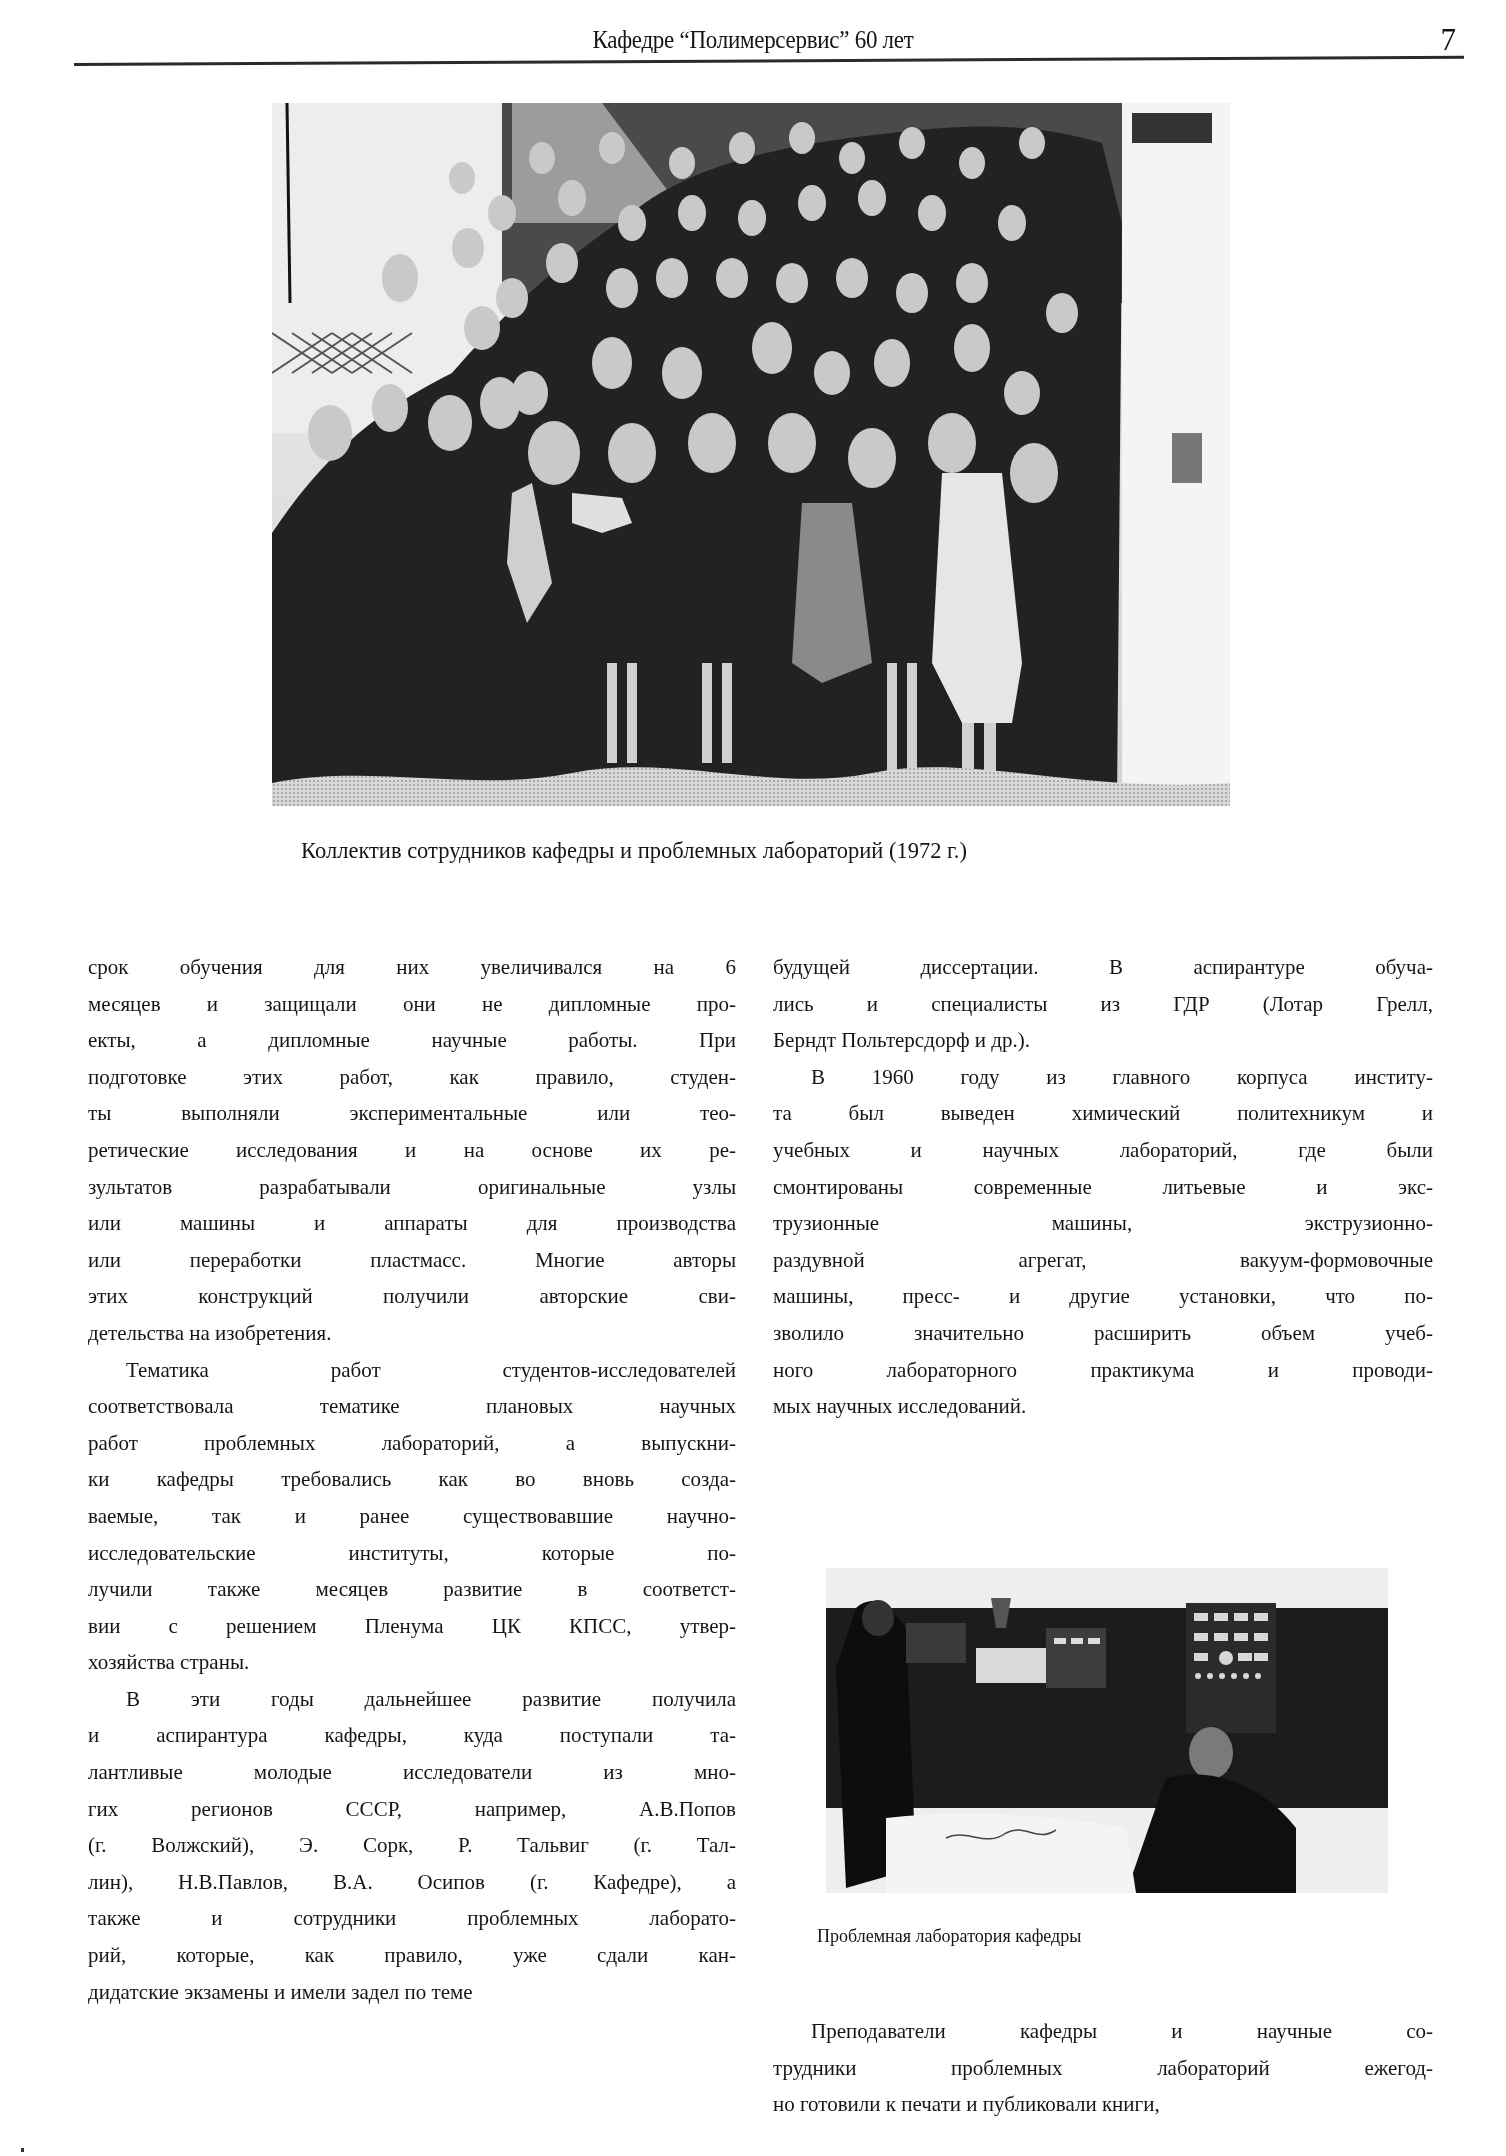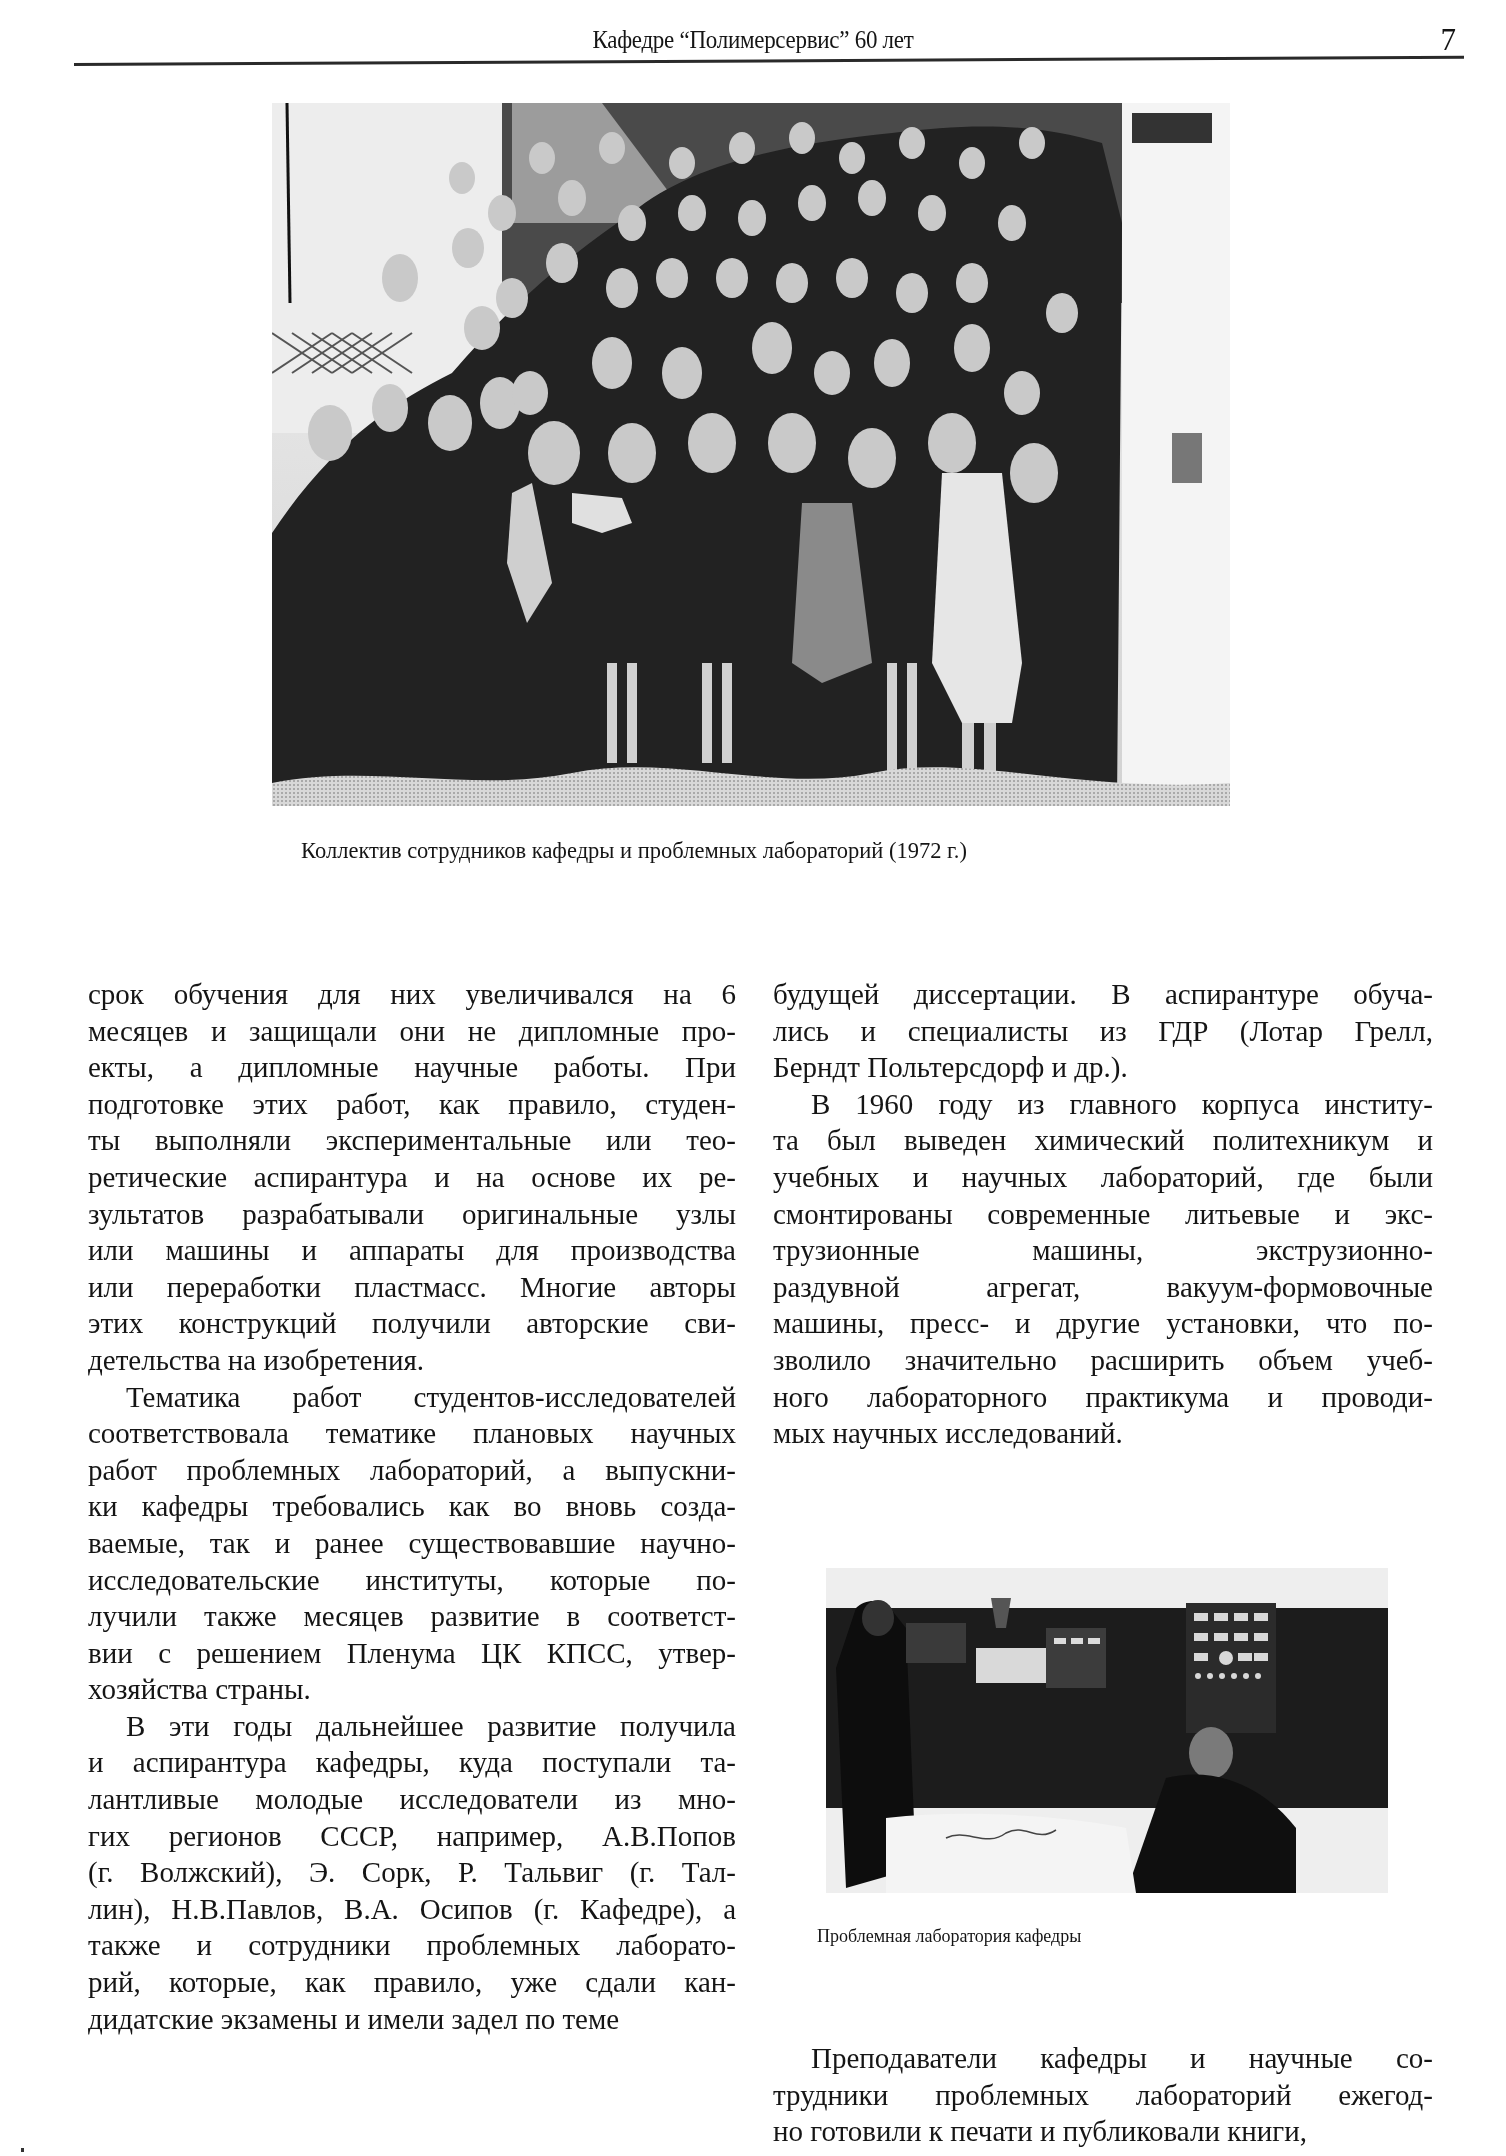--- a/index.html
+++ b/index.html
@@ -26,23 +26,22 @@
   }
   .photo svg { display: block; width: 100%; height: 100%; }
   .photo-main { left: 272px; top: 103px; width: 958px; height: 703px; }
   .photo-lab  { left: 826px; top: 1568px; width: 562px; height: 325px; }
   .caption {
     position: absolute; font-size: 21.5px; white-space: nowrap;
   }
   .caption-main { left: 0; width: 1268px; text-align: center; top: 838px; font-size: 22.5px; }
   .caption-lab { left: 817px; top: 1926px; font-size: 18px; }
   .column {
-    position: absolute; font-size: 29px; line-height: 36.6px;
+    position: absolute; font-size: 21px; line-height: 36.6px;
     text-align: justify;
-    margin-top: 27px;
   }
   .col-left { left: 88px; top: 949px; width: 648px; }
   .col-right { left: 773px; top: 949px; width: 660px; }
   .col-right-bottom { left: 773px; top: 2013px; width: 660px; }
   .column p { margin: 0; }
   .line {
     display: block; text-align: justify; text-align-last: justify;
     white-space: nowrap; height: 36.6px; overflow: visible;
   }
   .line.last { text-align-last: left; }
@@ -173,21 +172,21 @@
 </div>
 <div class="caption caption-main">Коллектив сотрудников кафедры и проблемных лабораторий (1972 г.)</div>
 
 <div class="column col-left">
   <p id="lp0">
       <span class="line">срок обучения для них увеличивался на 6</span>
       <span class="line">месяцев и защищали они не дипломные про-</span>
       <span class="line">екты, а дипломные научные работы. При</span>
       <span class="line">подготовке этих работ, как правило, студен-</span>
       <span class="line">ты выполняли экспериментальные или тео-</span>
-      <span class="line">ретические аспирантура и на основе их ре-</span>
+      <span class="line">ретические исследования и на основе их ре-</span>
       <span class="line">зультатов разрабатывали оригинальные узлы</span>
       <span class="line">или машины и аппараты для производства</span>
       <span class="line">или переработки пластмасс. Многие авторы</span>
       <span class="line">этих конструкций получили авторские сви-</span>
       <span class="line last">детельства на изобретения.</span>
     </p>
   <p id="lp1">
       <span class="line indent">Тематика работ студентов-исследователей</span>
       <span class="line">соответствовала тематике плановых научных</span>
       <span class="line">работ проблемных лабораторий, а выпускни-</span>

